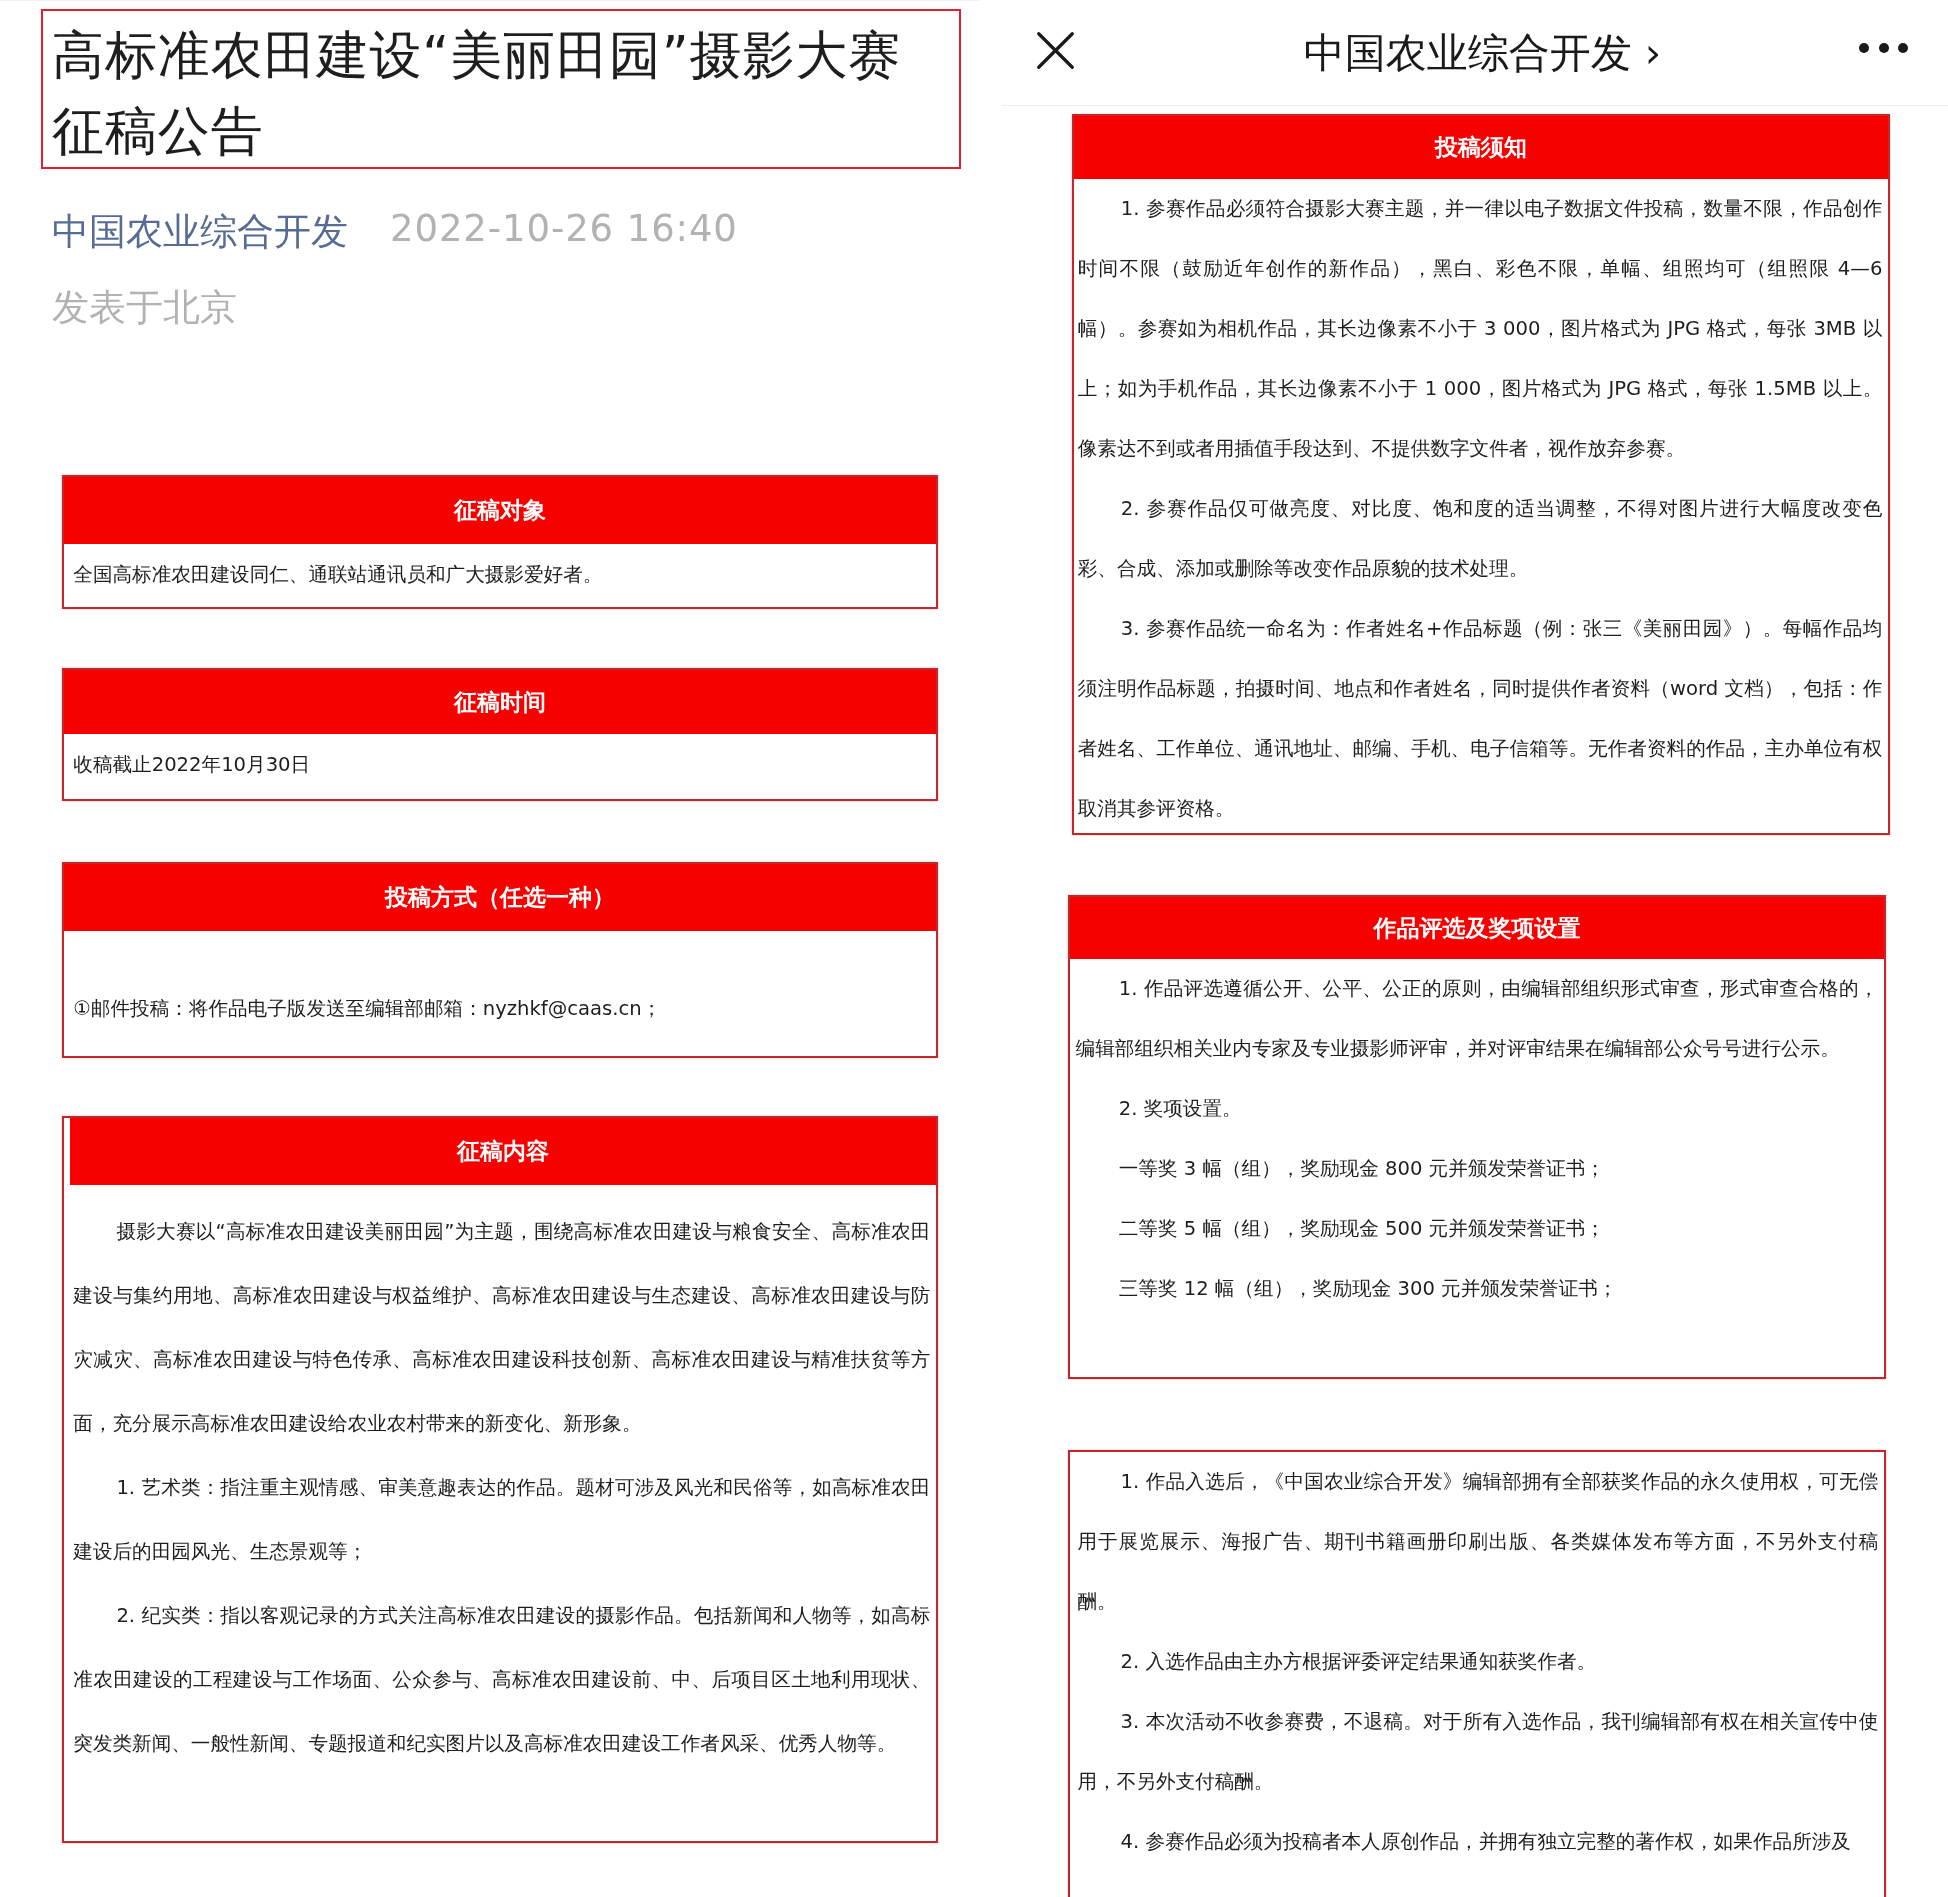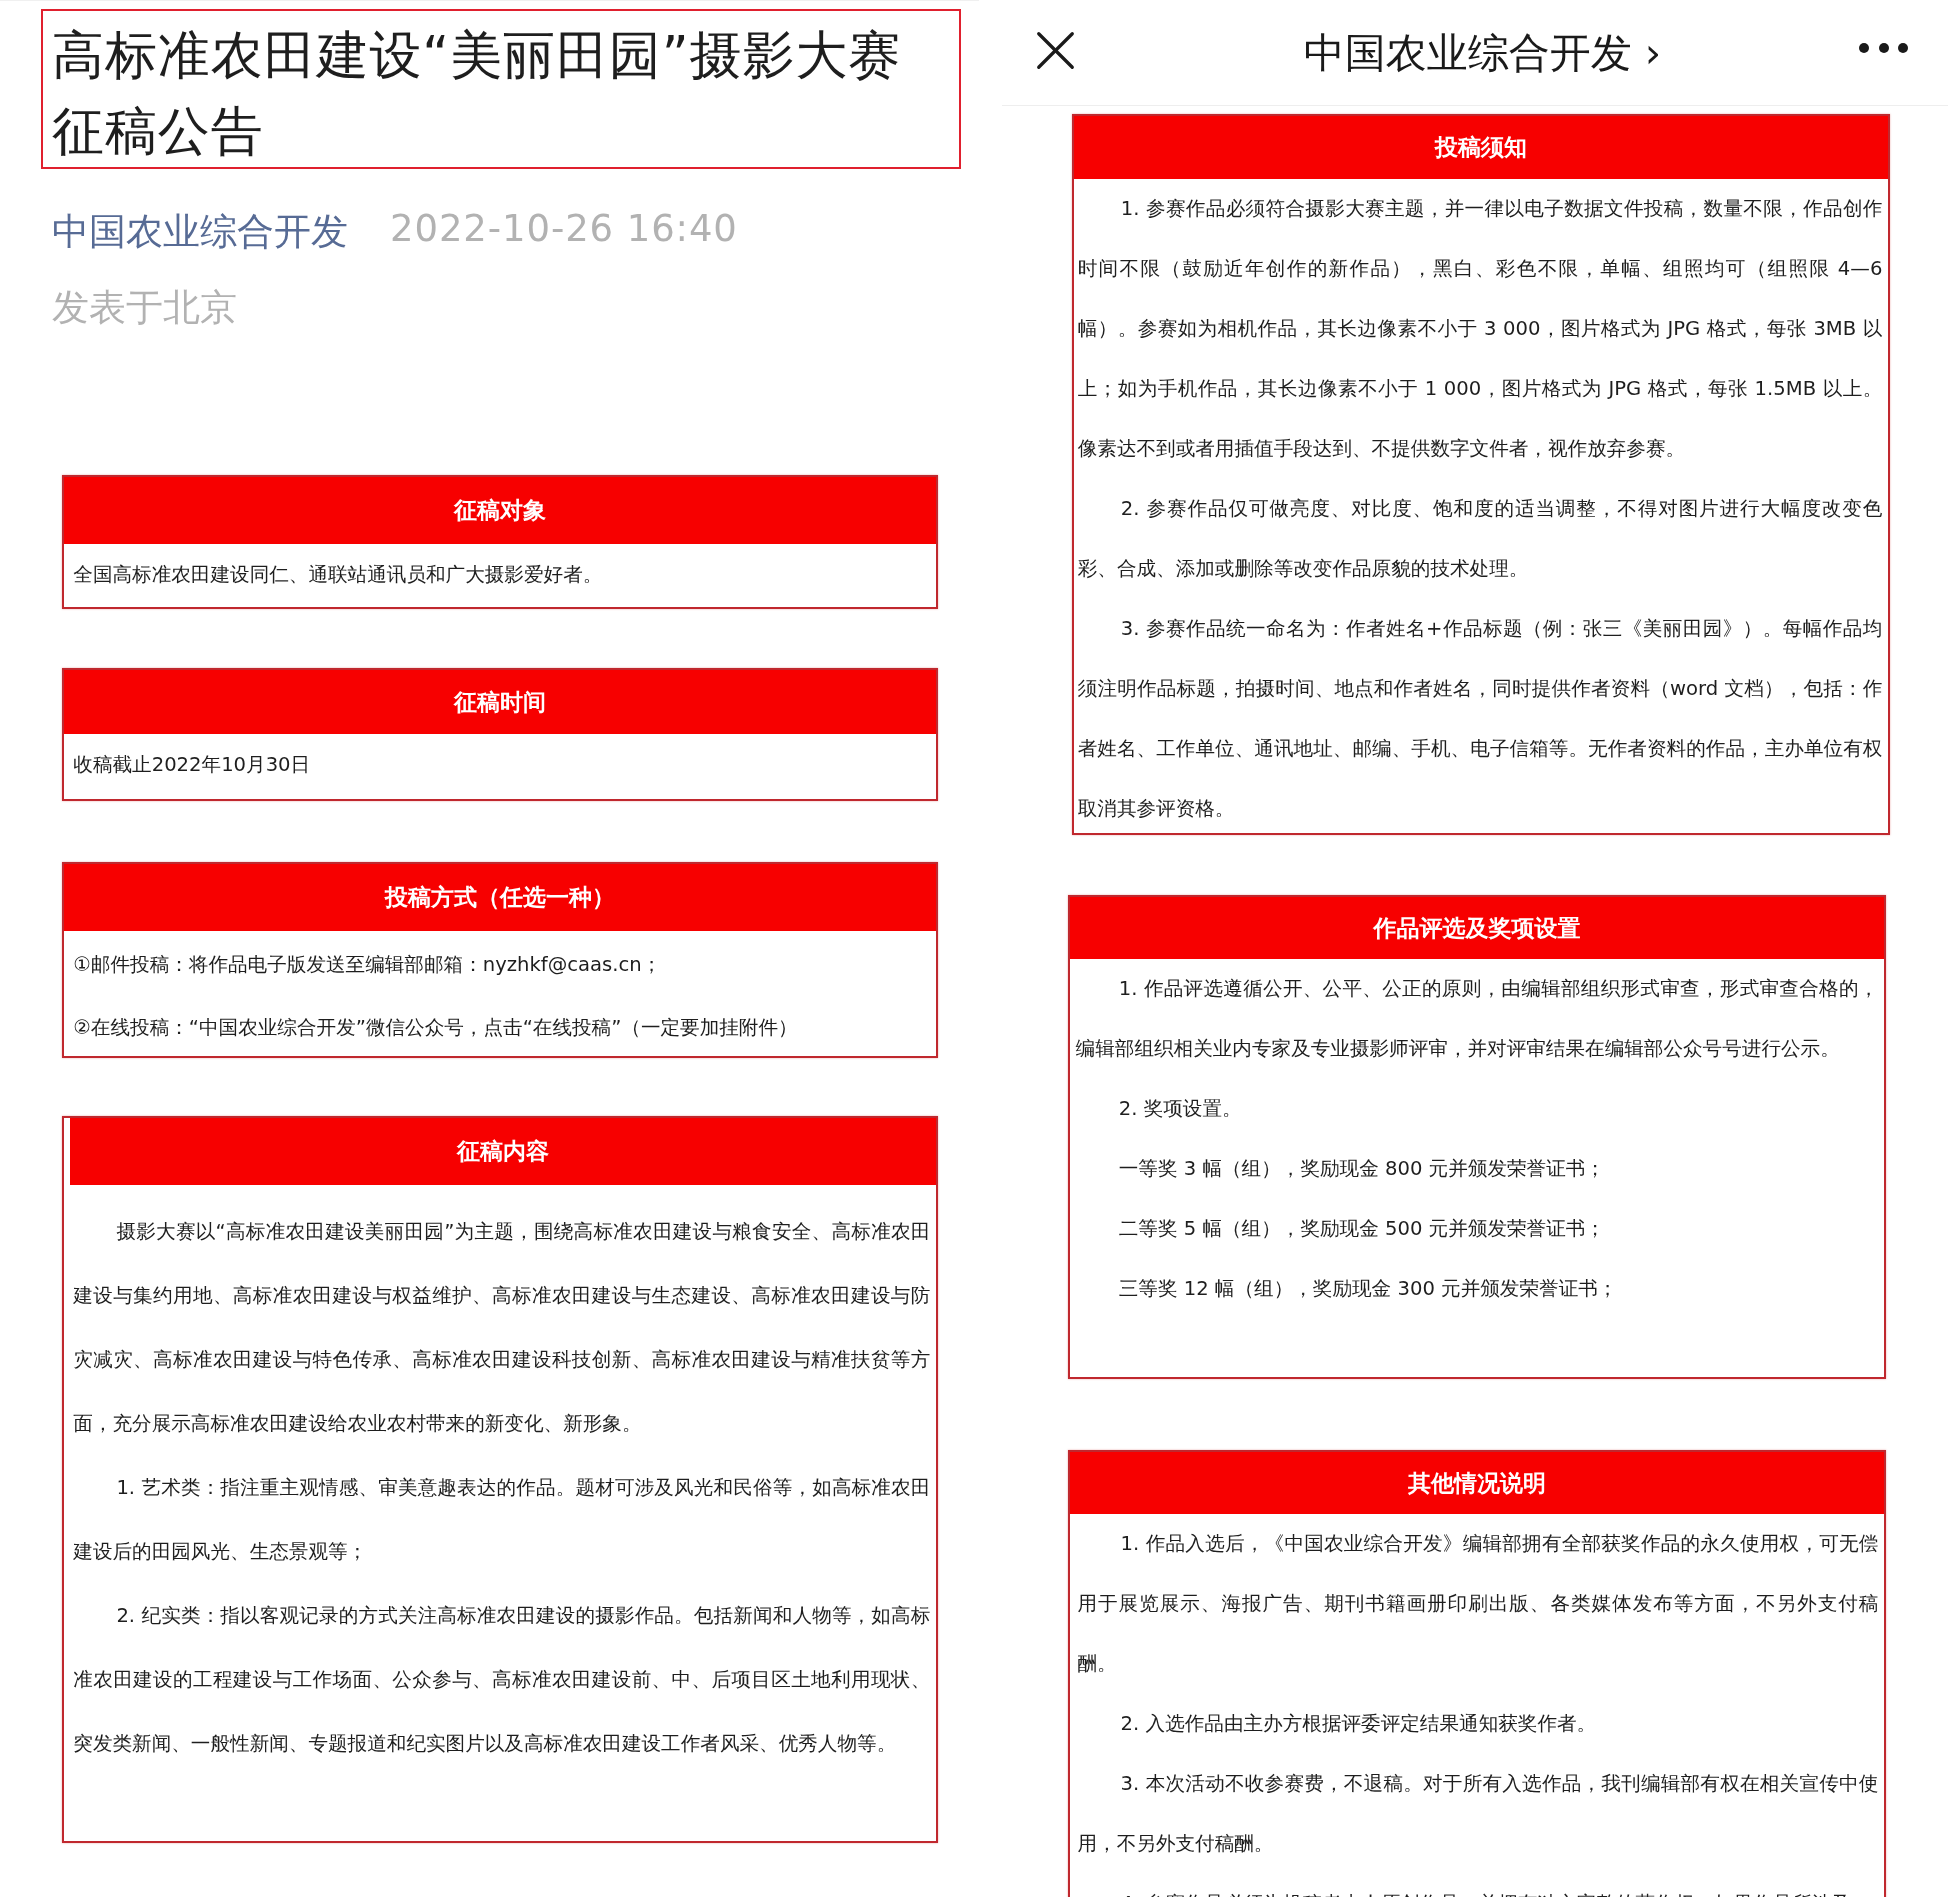--- a/index.html
+++ b/index.html
@@ -50,21 +50,21 @@
 
 <div class="box" style="left:62px; top:668px; width:876px; height:133px;">
   <div class="box-head" style="height:64px;">征稿时间</div>
   <div class="box-body" style="line-height:62px;">
     <p>收稿截止2022年10月30日</p>
   </div>
 </div>
 
 <div class="box" style="left:62px; top:862px; width:876px; height:196px;">
   <div class="box-head" style="height:67px;">投稿方式（任选一种）</div>
-  <div class="box-body" style="line-height:63px; padding-top:1.9px;">
+  <div class="box-body" style="line-height:63px; padding-top:1.9px;margin-top:44px;">
     <p>①邮件投稿：将作品电子版发送至编辑部邮箱：nyzhkf@caas.cn；</p>
     <p>②在线投稿：“中国农业综合开发”微信公众号，点击“在线投稿”（一定要加挂附件）</p>
   </div>
 </div>
 
 <div class="box" style="left:62px; top:1116px; width:876px; height:727px;">
   <div class="box-head" style="height:67px;margin-left:6px;">征稿内容</div>
   <div class="box-body" style="line-height:64px; padding-top:15px;">
     <p class="indent">摄影大赛以“高标准农田建设美丽田园”为主题，围绕高标准农田建设与粮食安全、高标准农田建设与集约用地、高标准农田建设与权益维护、高标准农田建设与生态建设、高标准农田建设与防灾减灾、高标准农田建设与特色传承、高标准农田建设科技创新、高标准农田建设与精准扶贫等方面，充分展示高标准农田建设给农业农村带来的新变化、新形象。</p>
     <p class="indent">1. 艺术类：指注重主观情感、审美意趣表达的作品。题材可涉及风光和民俗等，如高标准农田建设后的田园风光、生态景观等；</p>
@@ -100,21 +100,20 @@
   <div class="box-body" style="line-height:60px; padding-left:5.6px;">
     <p class="indent">1. 作品评选遵循公开、公平、公正的原则，由编辑部组织形式审查，形式审查合格的，编辑部组织相关业内专家及专业摄影师评审，并对评审结果在编辑部公众号号进行公示。</p>
     <p class="indent">2. 奖项设置。</p>
     <p class="indent">一等奖 3 幅（组），奖励现金 800 元并颁发荣誉证书；</p>
     <p class="indent">二等奖 5 幅（组），奖励现金 500 元并颁发荣誉证书；</p>
     <p class="indent">三等奖 12 幅（组），奖励现金 300 元并颁发荣誉证书；</p>
   </div>
 </div>
 
 <div class="box" style="left:1068px; top:1450px; width:818px; height:466px; border-bottom:none;">
-  <div class="box-head" style="height:62px;">其他情况说明</div>
   <div class="box-body" style="line-height:60px; padding-left:7.5px;">
     <p class="indent">1. 作品入选后，《中国农业综合开发》编辑部拥有全部获奖作品的永久使用权，可无偿用于展览展示、海报广告、期刊书籍画册印刷出版、各类媒体发布等方面，不另外支付稿酬。</p>
     <p class="indent">2. 入选作品由主办方根据评委评定结果通知获奖作者。</p>
     <p class="indent">3. 本次活动不收参赛费，不退稿。对于所有入选作品，我刊编辑部有权在相关宣传中使用，不另外支付稿酬。</p>
     <p class="indent">4. 参赛作品必须为投稿者本人原创作品，并拥有独立完整的著作权，如果作品所涉及</p>
   </div>
 </div>
 
 
 </body></html>

